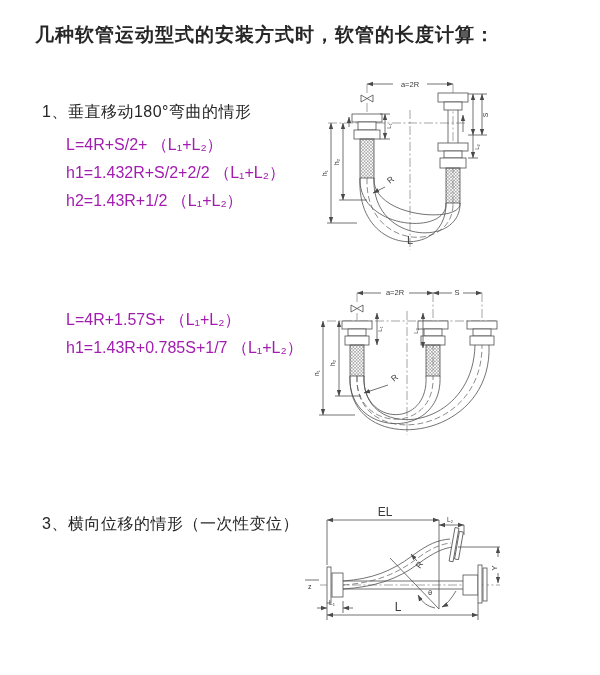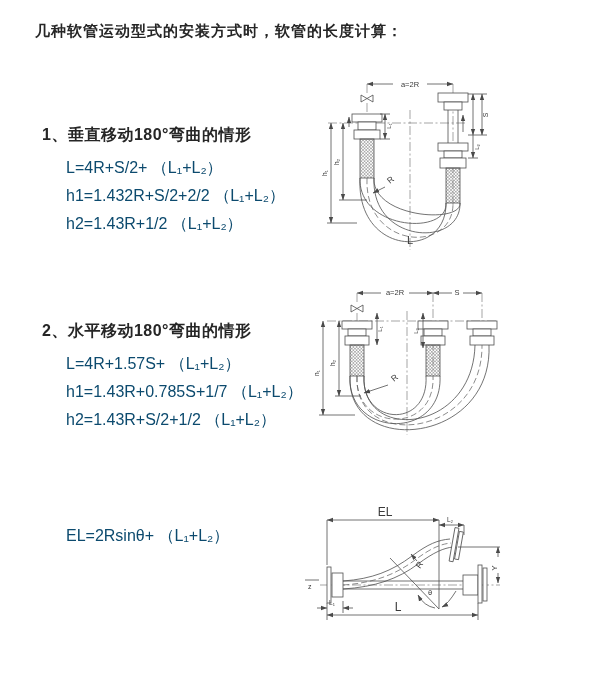--- a/index.html
+++ b/index.html
@@ -2,30 +2,30 @@
 <html><head>
 <meta charset="utf-8">
 <style>
   html,body{margin:0;padding:0;}
   body{
     width:600px;height:675px;position:relative;background:#fff;
     font-family:"Liberation Sans","DejaVu Sans",sans-serif;color:#2a2a2a;
     overflow:hidden;
   }
   .page-title{
-    position:absolute;left:35px;top:22px;font-size:15px;font-weight:bold;
+    position:absolute;left:35px;top:22px;font-size:19px;font-weight:bold;
     letter-spacing:1px;color:#262626;
   }
   .section{position:absolute;left:42px;}
   .sec1{top:102px;}
   .sec2{top:298px;}
   .sec3{top:514px;}
-  .sec-heading{font-size:16px;font-weight:bold;color:#262626;letter-spacing:0.5px;margin-top:23px;}
+  .sec-heading{font-size:16px;font-weight:normal;color:#262626;letter-spacing:0.5px;}
   .formulas{margin:8px 0 0 24px;}
-  .formula{height:28px;line-height:28px;font-size:16px;color:#0c4a6e;white-space:nowrap;}
+  .formula{height:28px;line-height:28px;font-size:16px;color:#a21caf;white-space:nowrap;}
   .diagram{position:absolute;}
   .d1{left:315px;top:70px;}
   .d2{left:315px;top:283px;}
   .d3{left:298px;top:503px;}
   svg{display:block;}
   svg text{fill:#3a3a3a;font-family:"Liberation Sans","DejaVu Sans",sans-serif;}
   svg .ln{stroke:#4f4f4f;stroke-width:0.8;fill:none;}
   svg .ctr{stroke:#6a6a6a;stroke-width:0.6;fill:none;stroke-dasharray:9 2.5 2 2.5;}
   svg .dash{stroke:#5a5a5a;stroke-width:0.7;fill:none;stroke-dasharray:6 3;}
   svg .fit{stroke:#4f4f4f;stroke-width:0.8;fill:#fff;}
@@ -38,31 +38,29 @@
 <div class="section sec1">
   <div class="sec-heading">1、垂直移动180°弯曲的情形</div>
   <div class="formulas">
     <div class="formula">L=4R+S/2+ （L₁+L₂）</div>
     <div class="formula">h1=1.432R+S/2+2/2 （L₁+L₂）</div>
     <div class="formula">h2=1.43R+1/2 （L₁+L₂）</div>
   </div>
 </div>
 
 <div class="section sec2">
-  <div class="sec-heading">2、水平移动180°弯曲的情形</div>
   <div class="formulas">
     <div class="formula">L=4R+1.57S+ （L₁+L₂）</div>
     <div class="formula">h1=1.43R+0.785S+1/7 （L₁+L₂）</div>
-    <div class="formula">h2=1.43R+S/2+1/2 （L₁+L₂）</div>
   </div>
 </div>
 
 <div class="section sec3">
+  <div class="sec-heading">3、横向位移的情形（一次性变位）</div>
   <div class="formulas">
-    <div class="formula">EL=2Rsinθ+ （L₁+L₂）</div>
   </div>
 </div>
 
 <div class="diagram d1">
 <svg width="285" height="188" viewBox="0 0 285 188">
   <defs>
     <marker id="ar1" viewBox="0 0 10 10" refX="9.5" refY="5" markerWidth="8" markerHeight="8" orient="auto-start-reverse">
       <path d="M0,1.6 L10,5 L0,8.4 z" fill="#4a4a4a"></path>
     </marker>
     <pattern id="br1" width="3.2" height="3.2" patternUnits="userSpaceOnUse">

